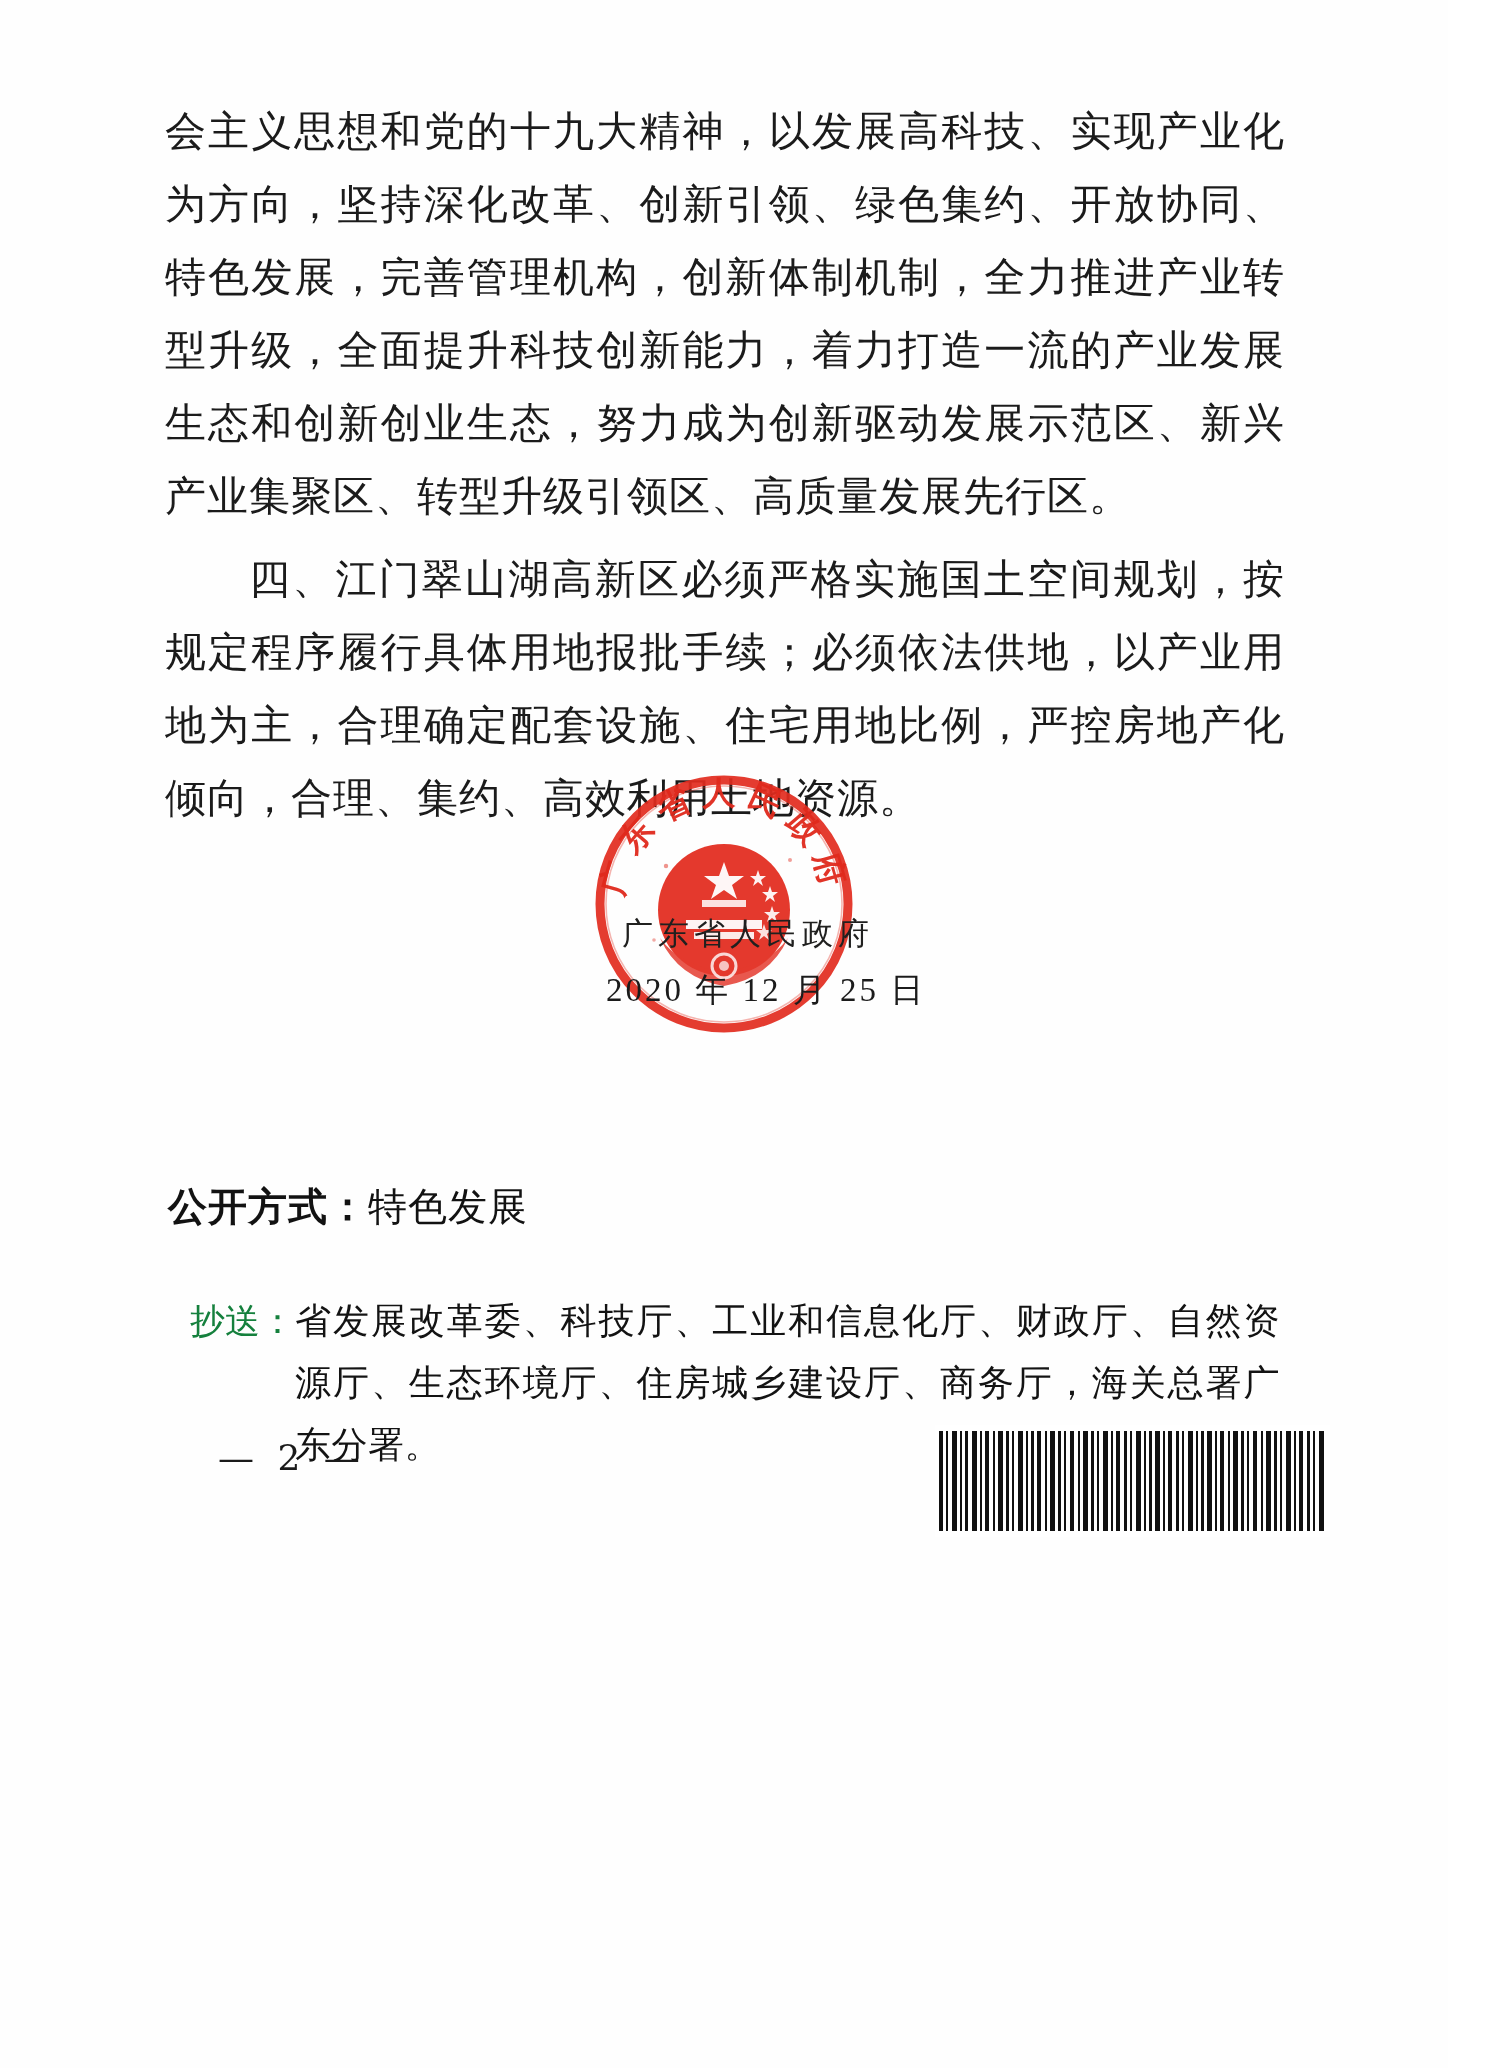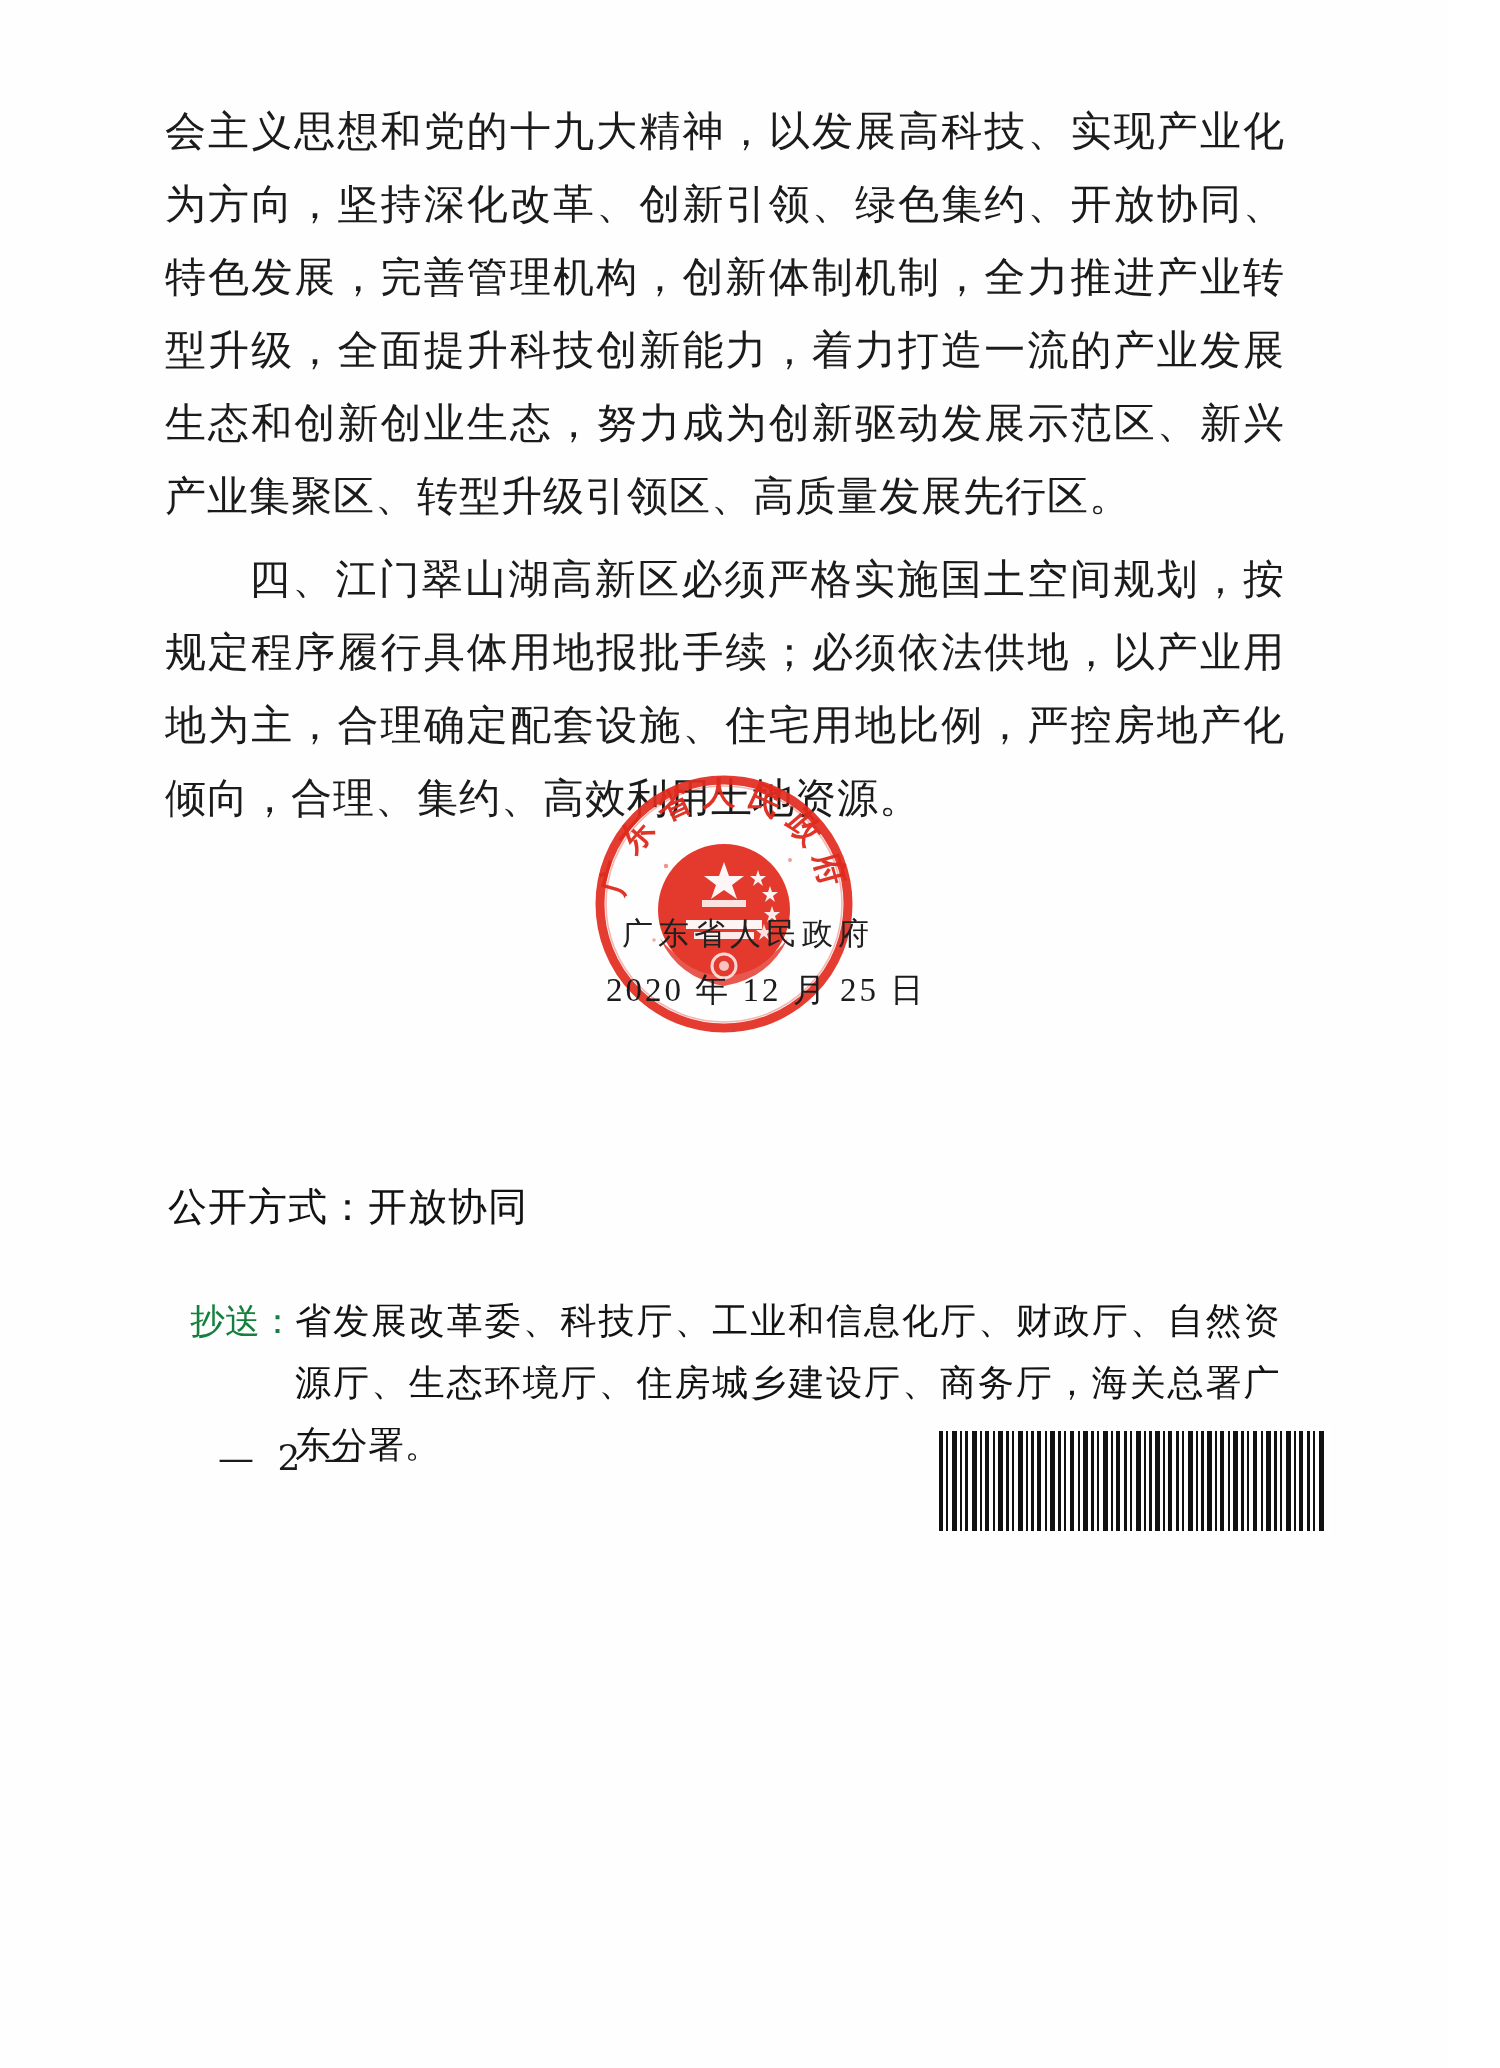--- a/index.html
+++ b/index.html
@@ -85,21 +85,21 @@
     position: absolute;
     left: 168px;
     top: 1180px;
     font-family: "DejaVu Serif", "Liberation Serif", serif;
     font-size: 39px;
     color: #121212;
     letter-spacing: 1px;
     white-space: nowrap;
   }
   .disclosure .lbl {
-    font-weight: normal;
+    font-weight: bold;
   }
 
   
   .cc-block {
     position: absolute;
     left: 190px;
     top: 1290px;
     width: 1090px;
     display: flex;
     align-items: flex-start;
@@ -198,21 +198,21 @@
         <circle cx="200" cy="90" r="2" fill="#e22b1e" opacity="0.45"></circle>
         <circle cx="64" cy="170" r="1.8" fill="#e22b1e" opacity="0.4"></circle>
       </svg>
     </div>
 
     <div class="sign-name">广东省人民政府</div>
     <div class="sign-date">2020 年 12 月 25 日</div>
   </div>
 
   <div class="disclosure">
-    <span class="lbl">公开方式：</span><span>开放协同</span>
+    <span class="lbl">公开方式：</span><span>特色发展</span>
   </div>
 
   <div class="cc-block">
     <span class="cc-label">抄送：</span>
     <span class="cc-text">省发展改革委、科技厅、工业和信息化厅、财政厅、自然资源厅、生态环境厅、住房城乡建设厅、商务厅，海关总署广东分署。</span>
   </div>
 
   <div class="page-number">— 2 —</div>
 
   <div class="barcode">

